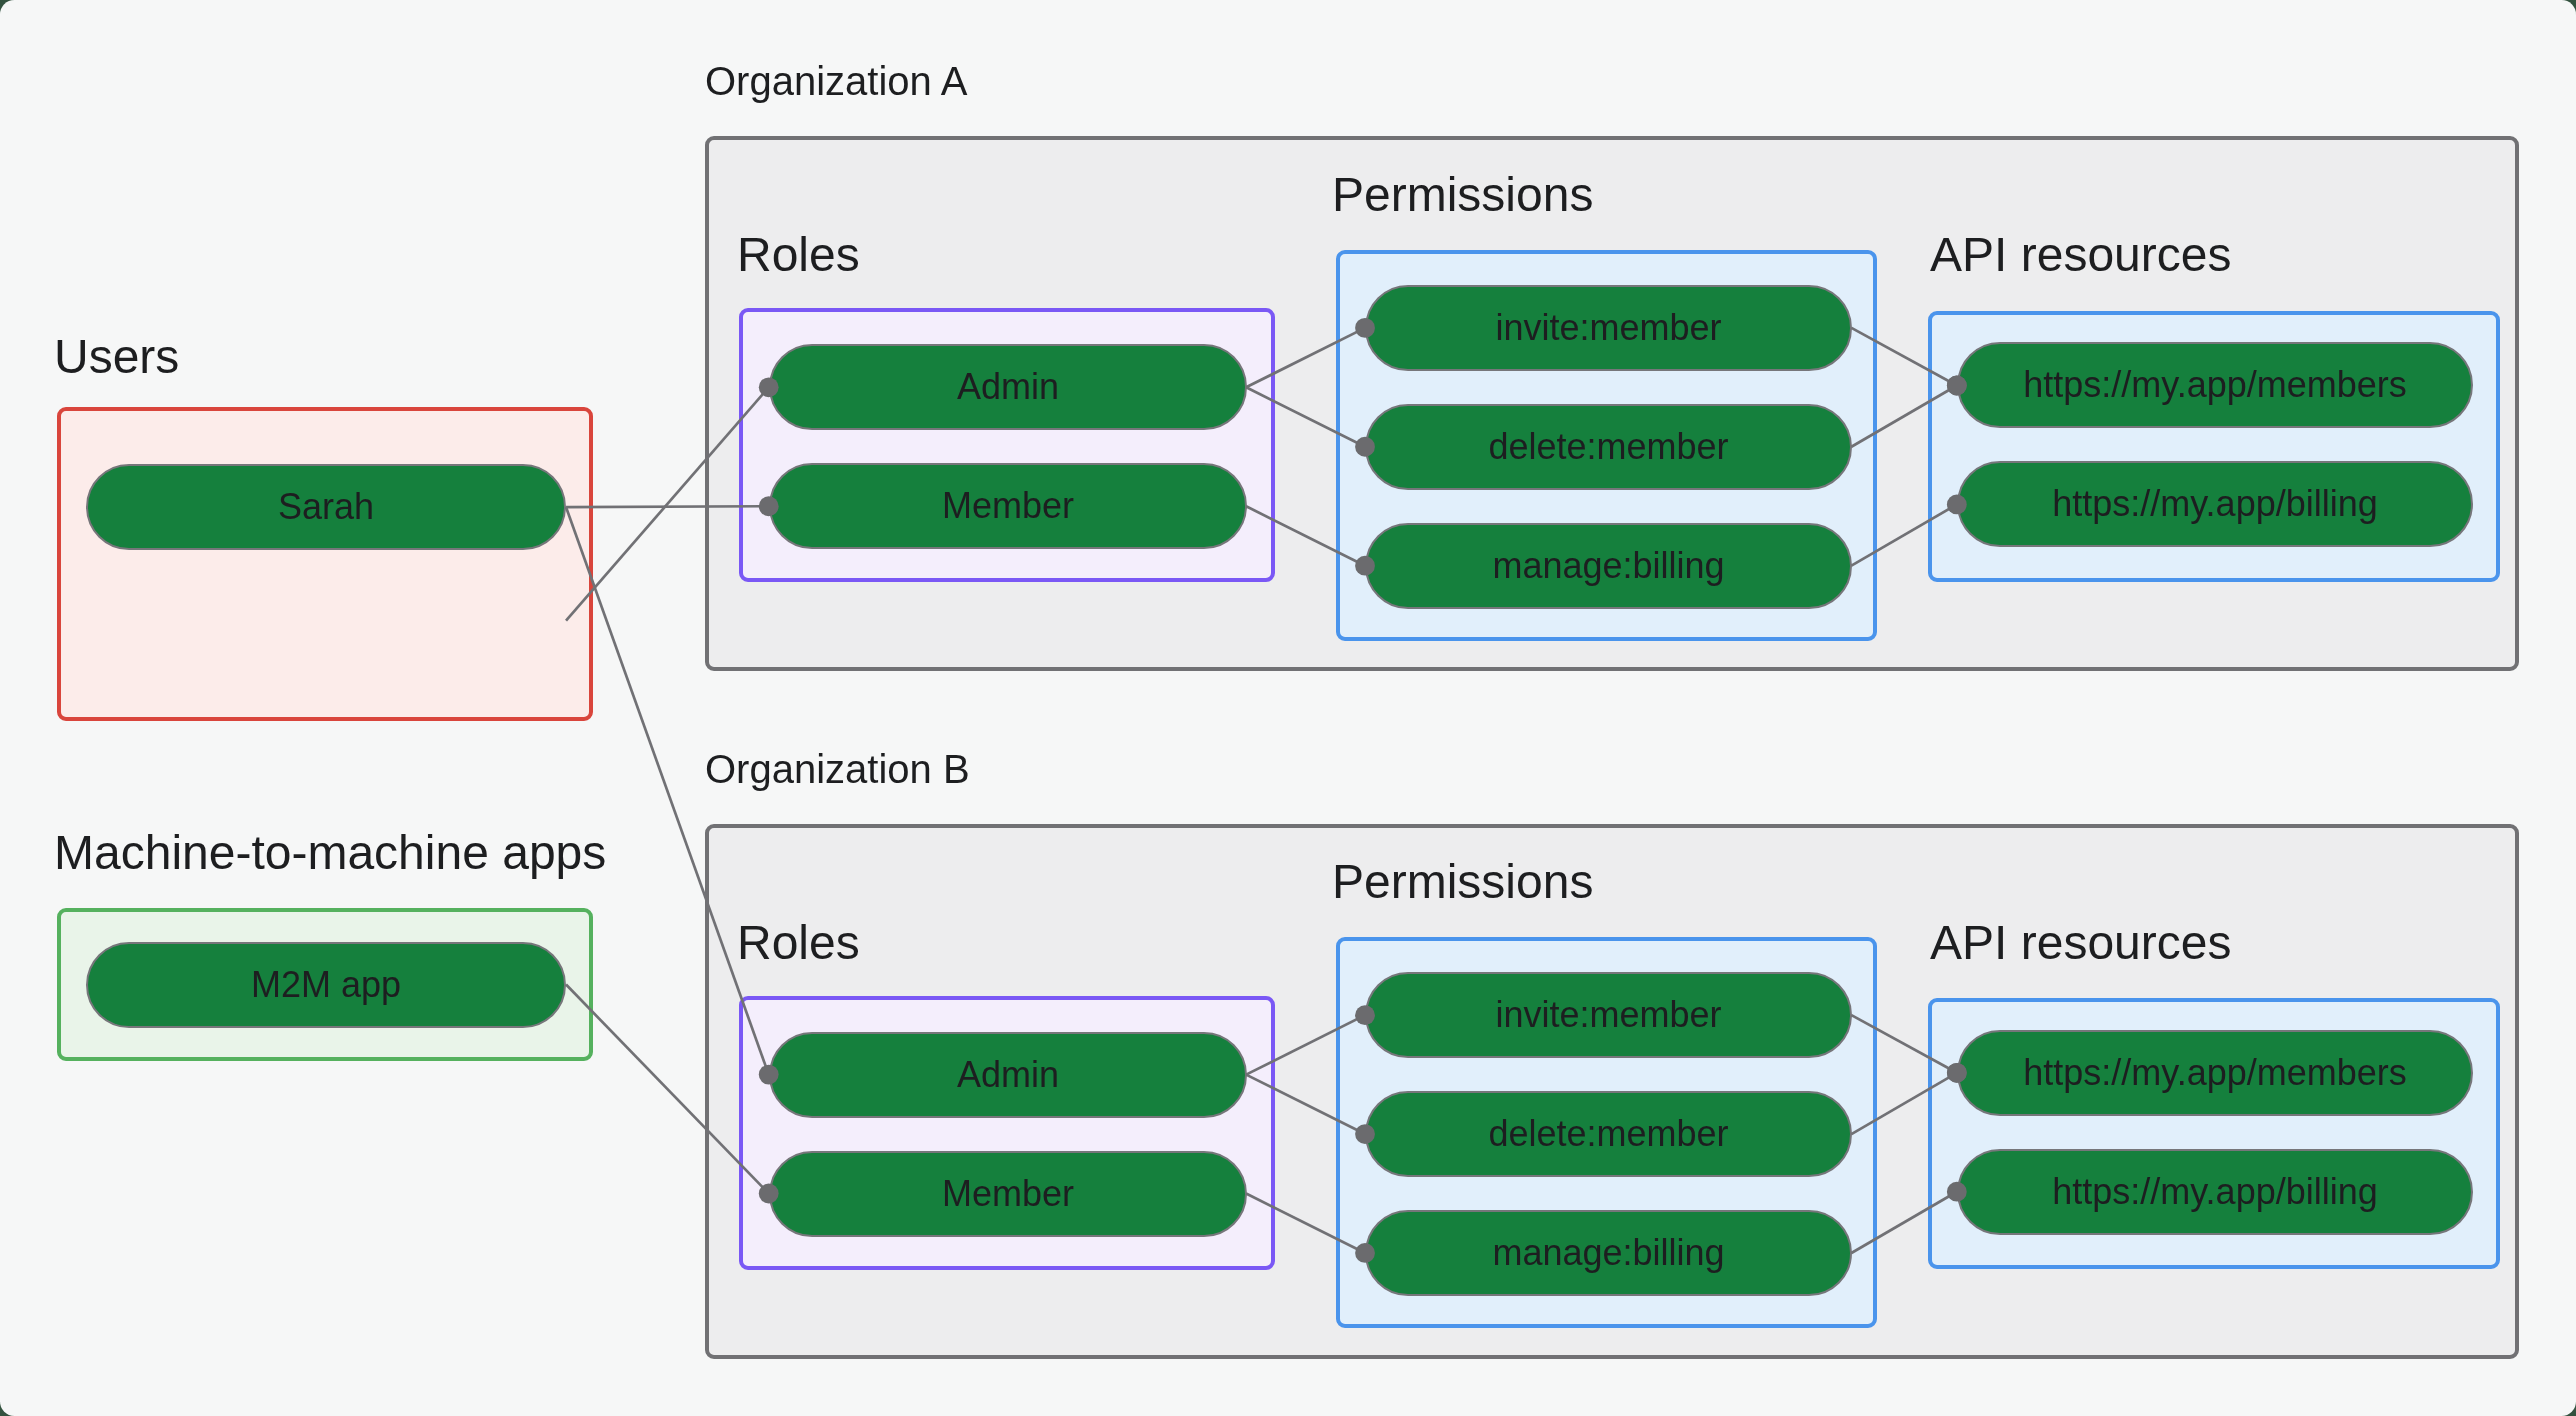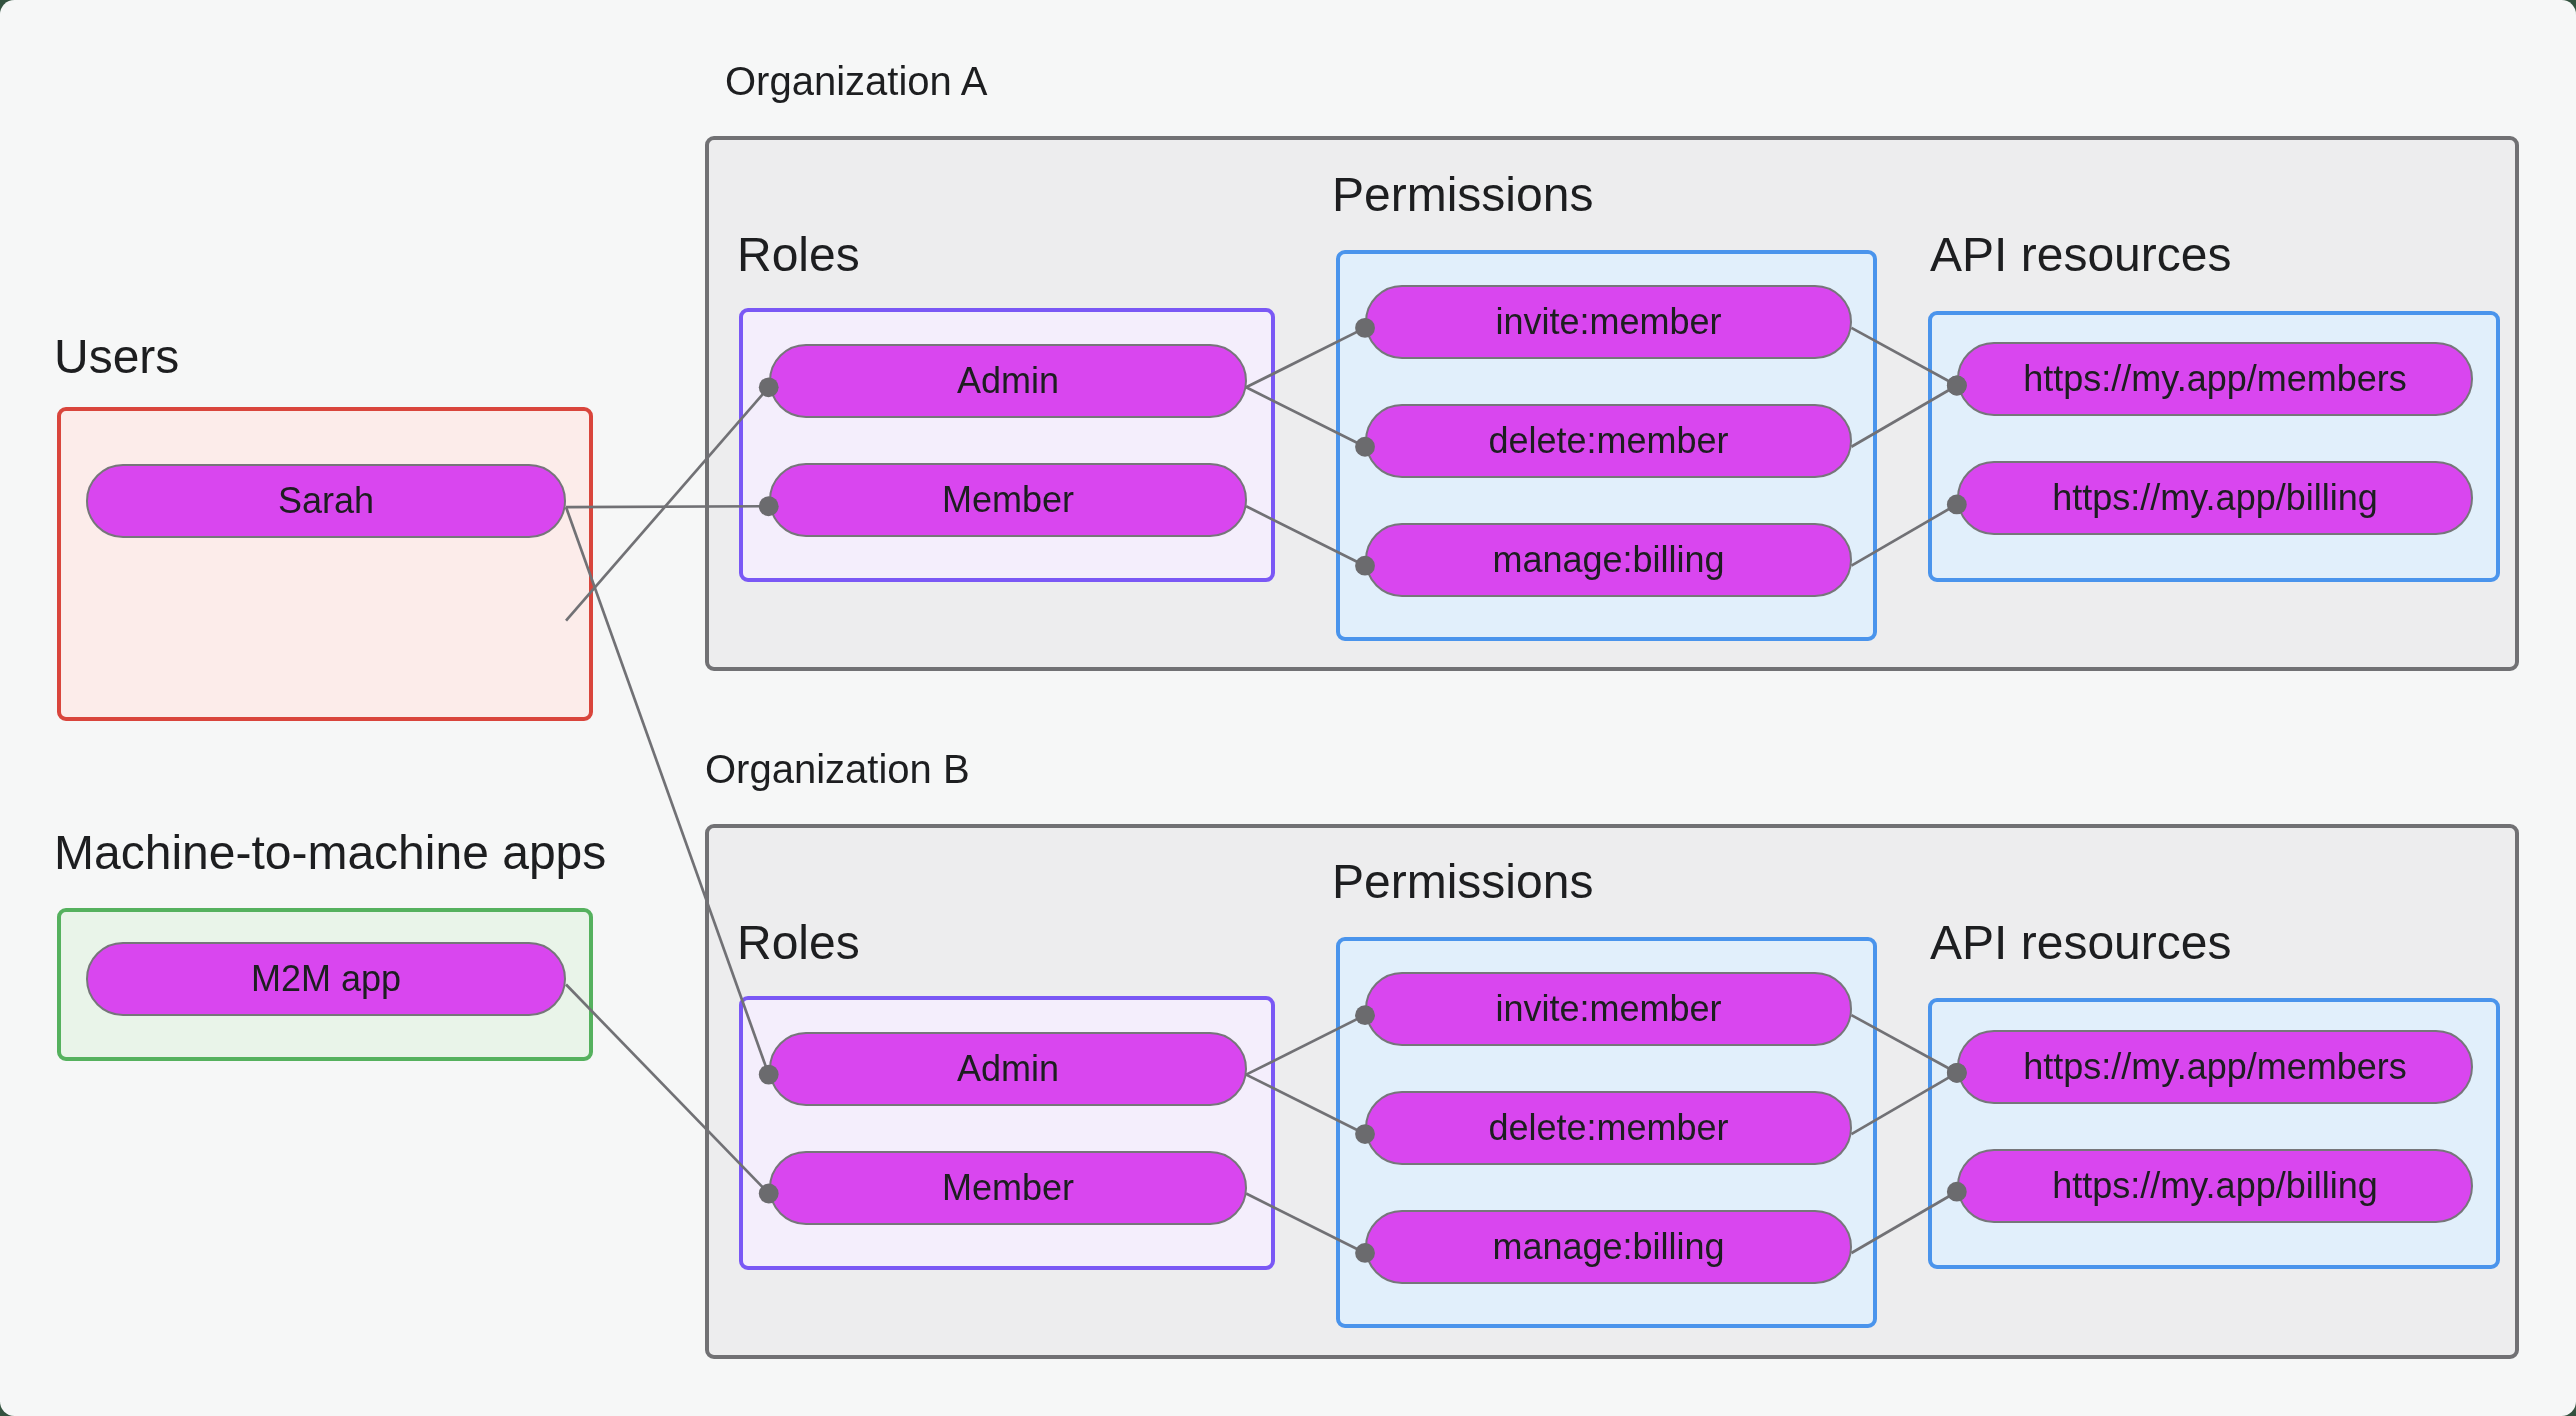--- a/index.html
+++ b/index.html
@@ -19,22 +19,22 @@
     border:4.5px solid transparent;
   }
   .zone.org    { border-color:#717174; background:#ededee; }
   .zone.red    { border-color:#d9453c; background:#fcecea; }
   .zone.green  { border-color:#55b15e; background:#e9f4e9; }
   .zone.purple { border-color:#7a58f5; background:#f4eefc; }
   .zone.blue   { border-color:#4a94ec; background:#e1effb; }
   .pill {
     position:absolute;
     box-sizing:border-box;
-    height:74px;
-    background:#d946ef;
+    height:86px;
+    background:#15803d;
     border:2.7px solid #76767a;
     border-radius:43px;
     display:flex; align-items:center; justify-content:center;
     font-size:36px;
     white-space:nowrap;
     z-index:2;
   }
   .lbl {
     position:absolute;
     font-size:48px;
@@ -60,21 +60,21 @@
 <div id="canvas">
 
   <div class="lbl" style="left:54px; top:338px;text-align:right;">Users</div>
   <div class="zone red" style="left:57px; top:407px; width:536px; height:314px;"></div>
   <div class="pill" style="left:86px; top:464px; width:480px;">Sarah</div>
 
   <div class="lbl" style="left:54px; top:834px;">Machine-to-machine apps</div>
   <div class="zone green" style="left:57px; top:908px; width:536px; height:153px;"></div>
   <div class="pill" style="left:86px; top:942px; width:480px;">M2M app</div>
 
-  <div class="title" style="left:705px; top:61px;margin-left:20px;">Organization A</div>
+  <div class="title" style="left:705px; top:61px;">Organization A</div>
   <div class="zone org" style="left:705px; top:136px; width:1814px; height:535px;"></div>
 
   <div class="lbl" style="left:737px; top:236px;">Roles</div>
   <div class="zone purple" style="left:739px; top:308px; width:536px; height:274px;"></div>
   <div class="pill" style="left:769px; top:344px; width:478px;">Admin</div>
   <div class="pill" style="left:769px; top:463px; width:478px;">Member</div>
 
   <div class="lbl" style="left:1332px; top:176px;">Permissions</div>
   <div class="zone blue" style="left:1336px; top:250px; width:541px; height:391px;"></div>
   <div class="pill" style="left:1365px; top:285px; width:487px;">invite:member</div>

